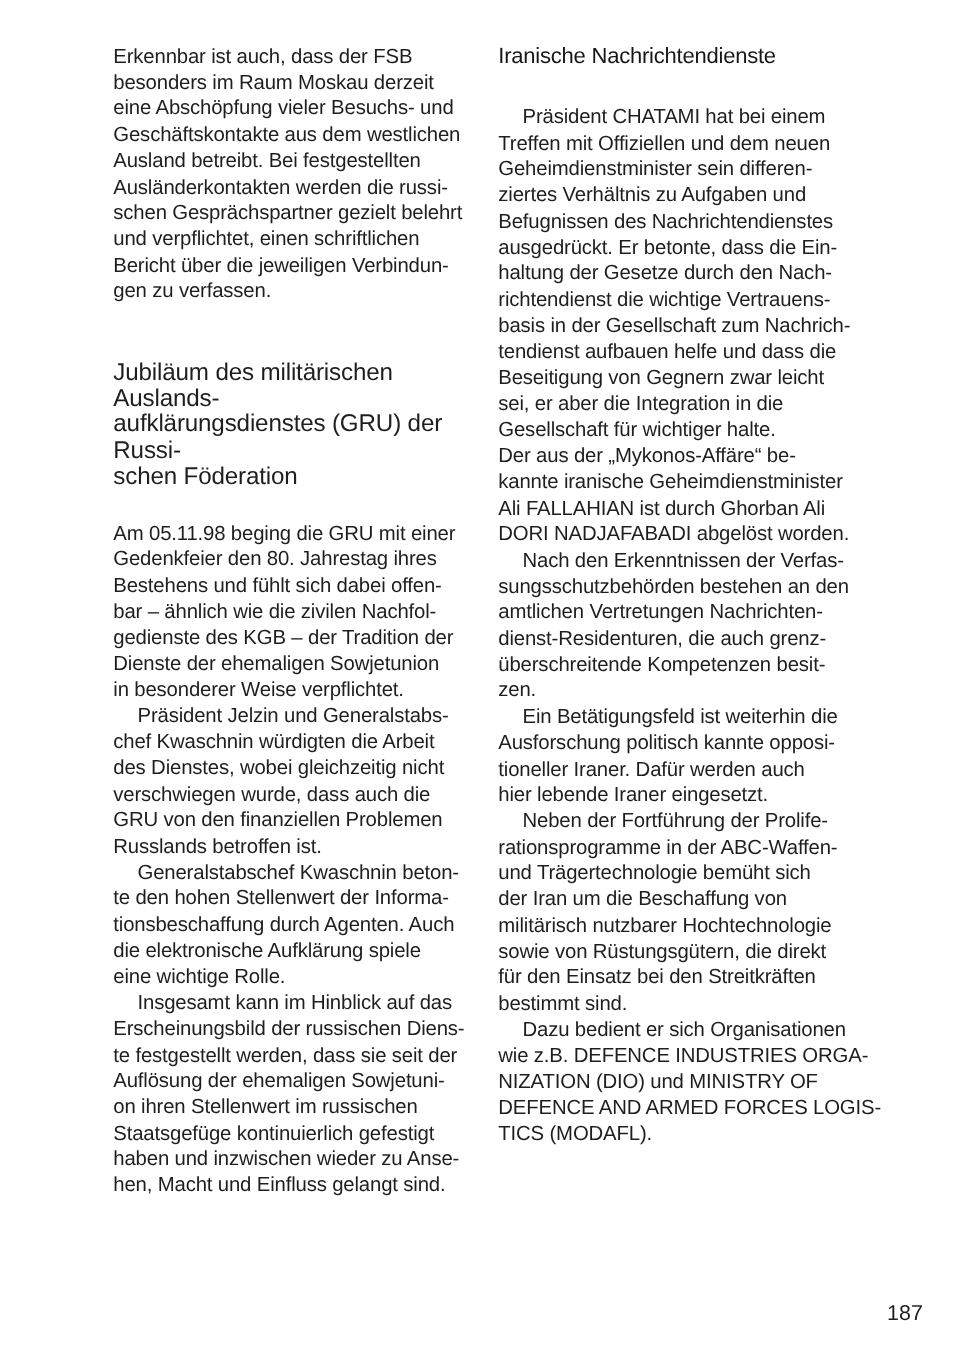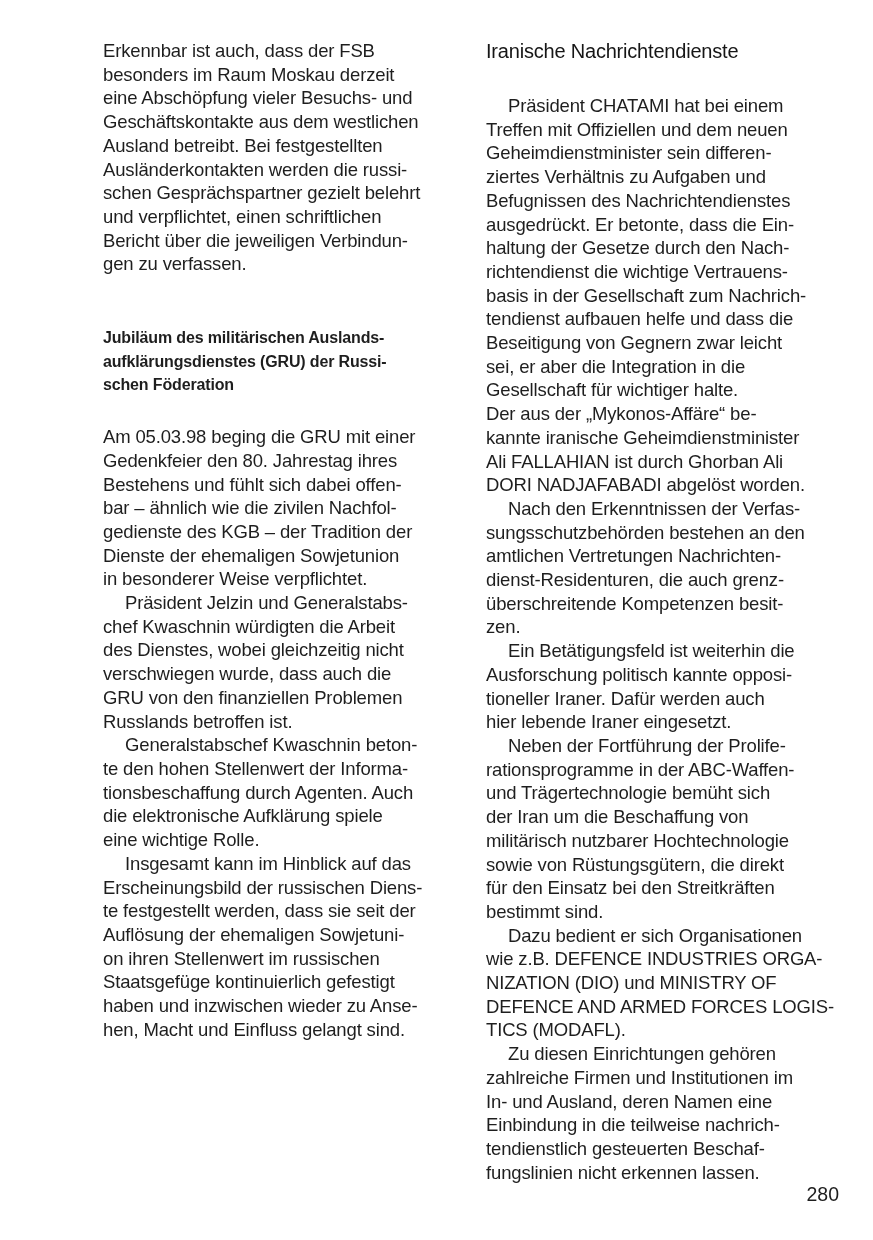--- a/index.html
+++ b/index.html
@@ -14,21 +14,20 @@
     overflow: hidden;
     font-family: "Liberation Sans", "DejaVu Sans", sans-serif;
     color: #1e1e1e;
   }
   .page {
     box-sizing: border-box;
     width: 100%;
     height: 100%;
     padding: 39px 28px 0 103px;
     display: flex;
-    gap: 33px;
   }
   .col {
     min-width: 0;
   }
   .col-left {
     flex: 0 0 350px;
     width: 350px;
   }
   .col-right {
     flex: 1 1 auto;
@@ -38,24 +37,24 @@
     font-size: 18.5px;
     line-height: 23.7px;
     letter-spacing: -0.15px;
     white-space: pre-line;
   }
   .para.indent {
     text-indent: 22px;
   }
   .subheading {
     margin: 50px 0 28px 0;
-    font-size: 16px;
+    font-size: 22px;
     line-height: 23.7px;
     letter-spacing: -0.15px;
-    font-weight: 700;
+    font-weight: 400;
     white-space: pre-line;
   }
   .heading {
     margin: 0 0 31px 0;
     font-size: 20px;
     line-height: 24px;
     letter-spacing: -0.2px;
     font-weight: 400;
     color: #161616;
   }
@@ -82,21 +81,21 @@
 Ausländerkontakten werden die russi-
 schen Gesprächspartner gezielt belehrt
 und verpflichtet, einen schriftlichen
 Bericht über die jeweiligen Verbindun-
 gen zu verfassen.</p>
 
     <h3 class="subheading">Jubiläum des militärischen Auslands-
 aufklärungsdienstes (GRU) der Russi-
 schen Föderation</h3>
 
-    <p class="para">Am 05.03.98 beging die GRU mit einer
+    <p class="para">Am 05.11.98 beging die GRU mit einer
 Gedenkfeier den 80. Jahrestag ihres
 Bestehens und fühlt sich dabei offen-
 bar – ähnlich wie die zivilen Nachfol-
 gedienste des KGB – der Tradition der
 Dienste der ehemaligen Sowjetunion
 in besonderer Weise verpflichtet.</p>
     <p class="para indent">Präsident Jelzin und Generalstabs-
 chef Kwaschnin würdigten die Arbeit
 des Dienstes, wobei gleichzeitig nicht
 verschwiegen wurde, dass auch die
@@ -153,22 +152,16 @@
 der Iran um die Beschaffung von
 militärisch nutzbarer Hochtechnologie
 sowie von Rüstungsgütern, die direkt
 für den Einsatz bei den Streitkräften
 bestimmt sind.</p>
     <p class="para indent">Dazu bedient er sich Organisationen
 wie z.B. DEFENCE INDUSTRIES ORGA-
 NIZATION (DIO) und MINISTRY OF
 DEFENCE AND ARMED FORCES LOGIS-
 TICS (MODAFL).</p>
-    <p class="para indent">Zu diesen Einrichtungen gehören
-zahlreiche Firmen und Institutionen im
-In- und Ausland, deren Namen eine
-Einbindung in die teilweise nachrich-
-tendienstlich gesteuerten Beschaf-
-fungslinien nicht erkennen lassen.</p>
   </div>
 
-  <div class="page-number">280</div>
+  <div class="page-number">187</div>
 </div>
 
 </body></html>

